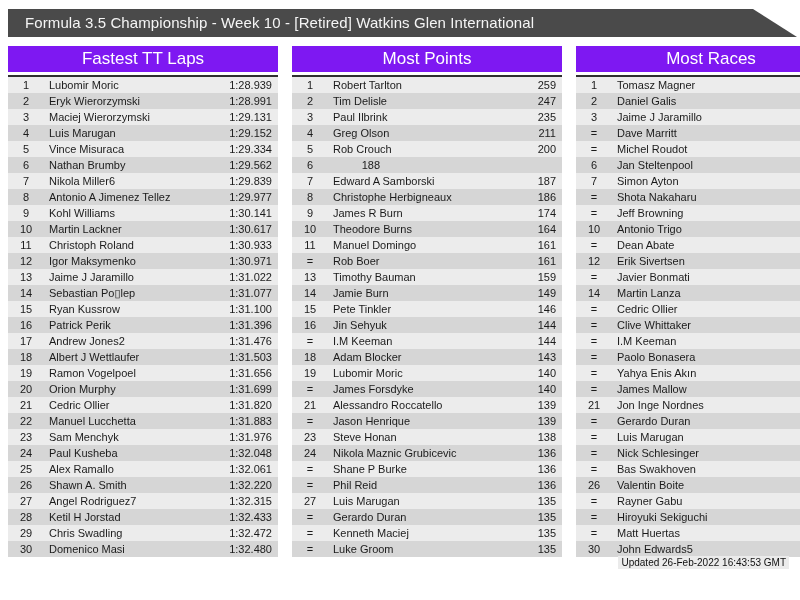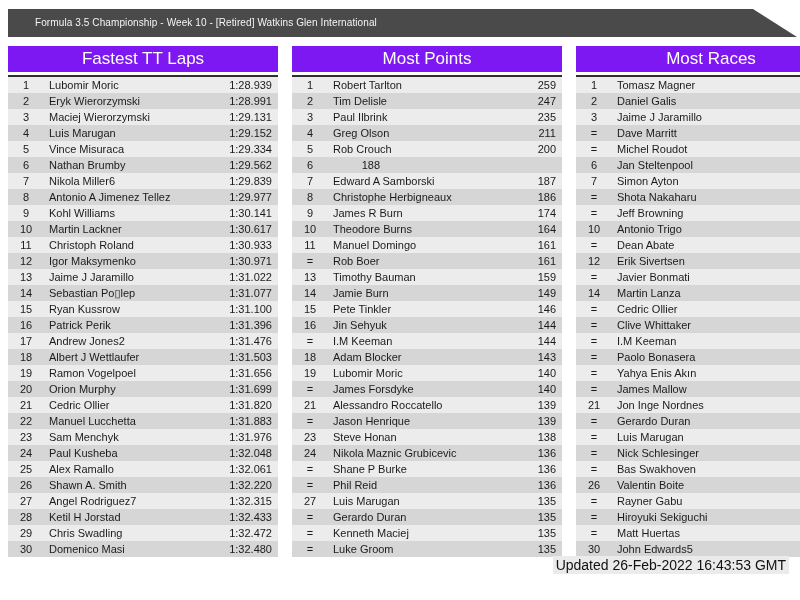--- a/index.html
+++ b/index.html
@@ -3,21 +3,21 @@
 <meta charset="utf-8">
 <style>
   * { margin:0; padding:0; box-sizing:border-box; }
   html,body { width:800px; height:600px; background:#ffffff; font-family:"Liberation Sans", sans-serif; }
   body { position:relative; overflow:hidden; }
 
   .titlebar {
     position:absolute; left:8px; top:9px; width:789px; height:28px;
     background:#4a4a4a; color:#f5f5f5;
     clip-path:polygon(0 0, calc(100% - 44px) 0, 100% 100%, 0 100%);
-    font-size:10px; line-height:28px; padding-left:27px;
+    font-size:15px; line-height:28px; padding-left:17px;
     letter-spacing:0.1px;
   }
 
   .boards {
     position:absolute; left:8px; top:46px;
     display:flex; gap:14px;
   }
   .board { width:270px; }
   .board-header {
     height:26px; background:#7e18f2; color:#ffffff;
@@ -26,21 +26,21 @@
   .board-body { margin-top:3px; border-top:2px solid #2f2f2f; }
   .row { display:flex; height:16px; line-height:16px; font-size:11px; color:#1b1b1b; }
   .row:nth-child(odd)  { background:#ececec; }
   .row:nth-child(even) { background:#d6d6d6; }
   .rank { width:36px; text-align:center; }
   .name { flex:1; padding-left:5px; white-space:nowrap; overflow:hidden; }
   .val  { width:58px; text-align:right; padding-right:6px; }
 
   .footer {
     position:absolute; right:11px; top:556px;
-    font-size:14px; color:#111; background:#ebebeb; padding:1px 3px;
+    font-size:10px; color:#111; background:#ebebeb; padding:1px 3px;
   }
 </style>
 </head>
 <body>
 
 <div class="titlebar">Formula 3.5 Championship - Week 10 - [Retired] Watkins Glen International</div>
 
 <div class="boards">
   <div class="board">
     <div class="board-header">Fastest TT Laps</div>

